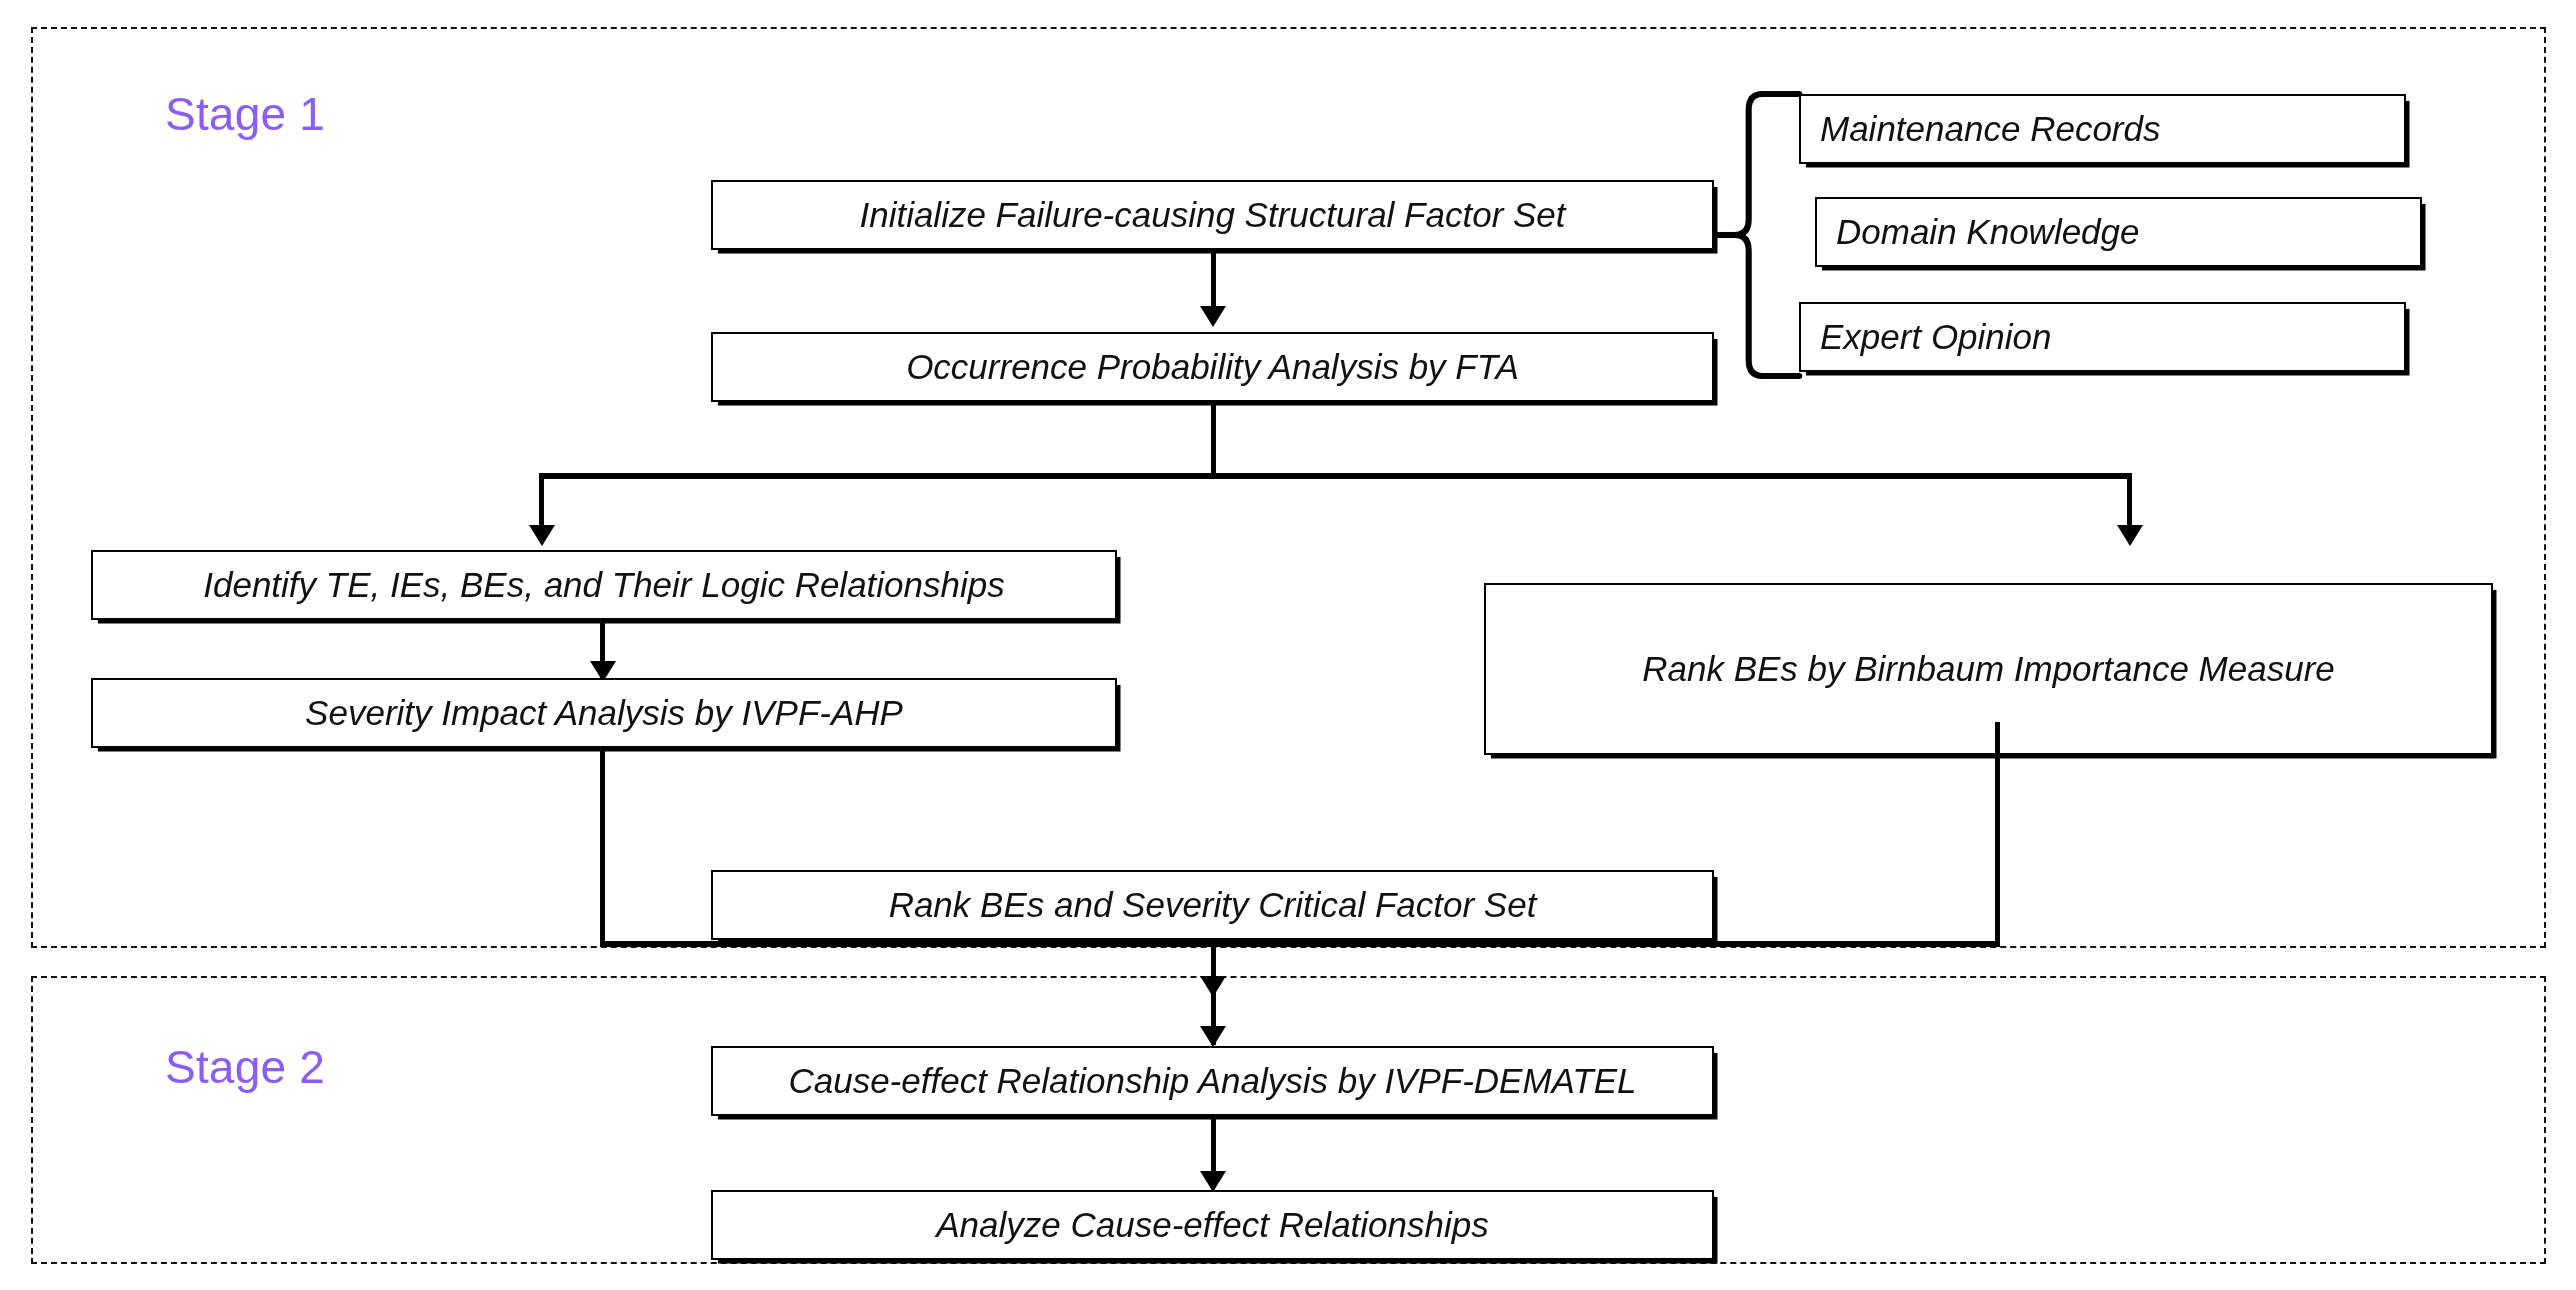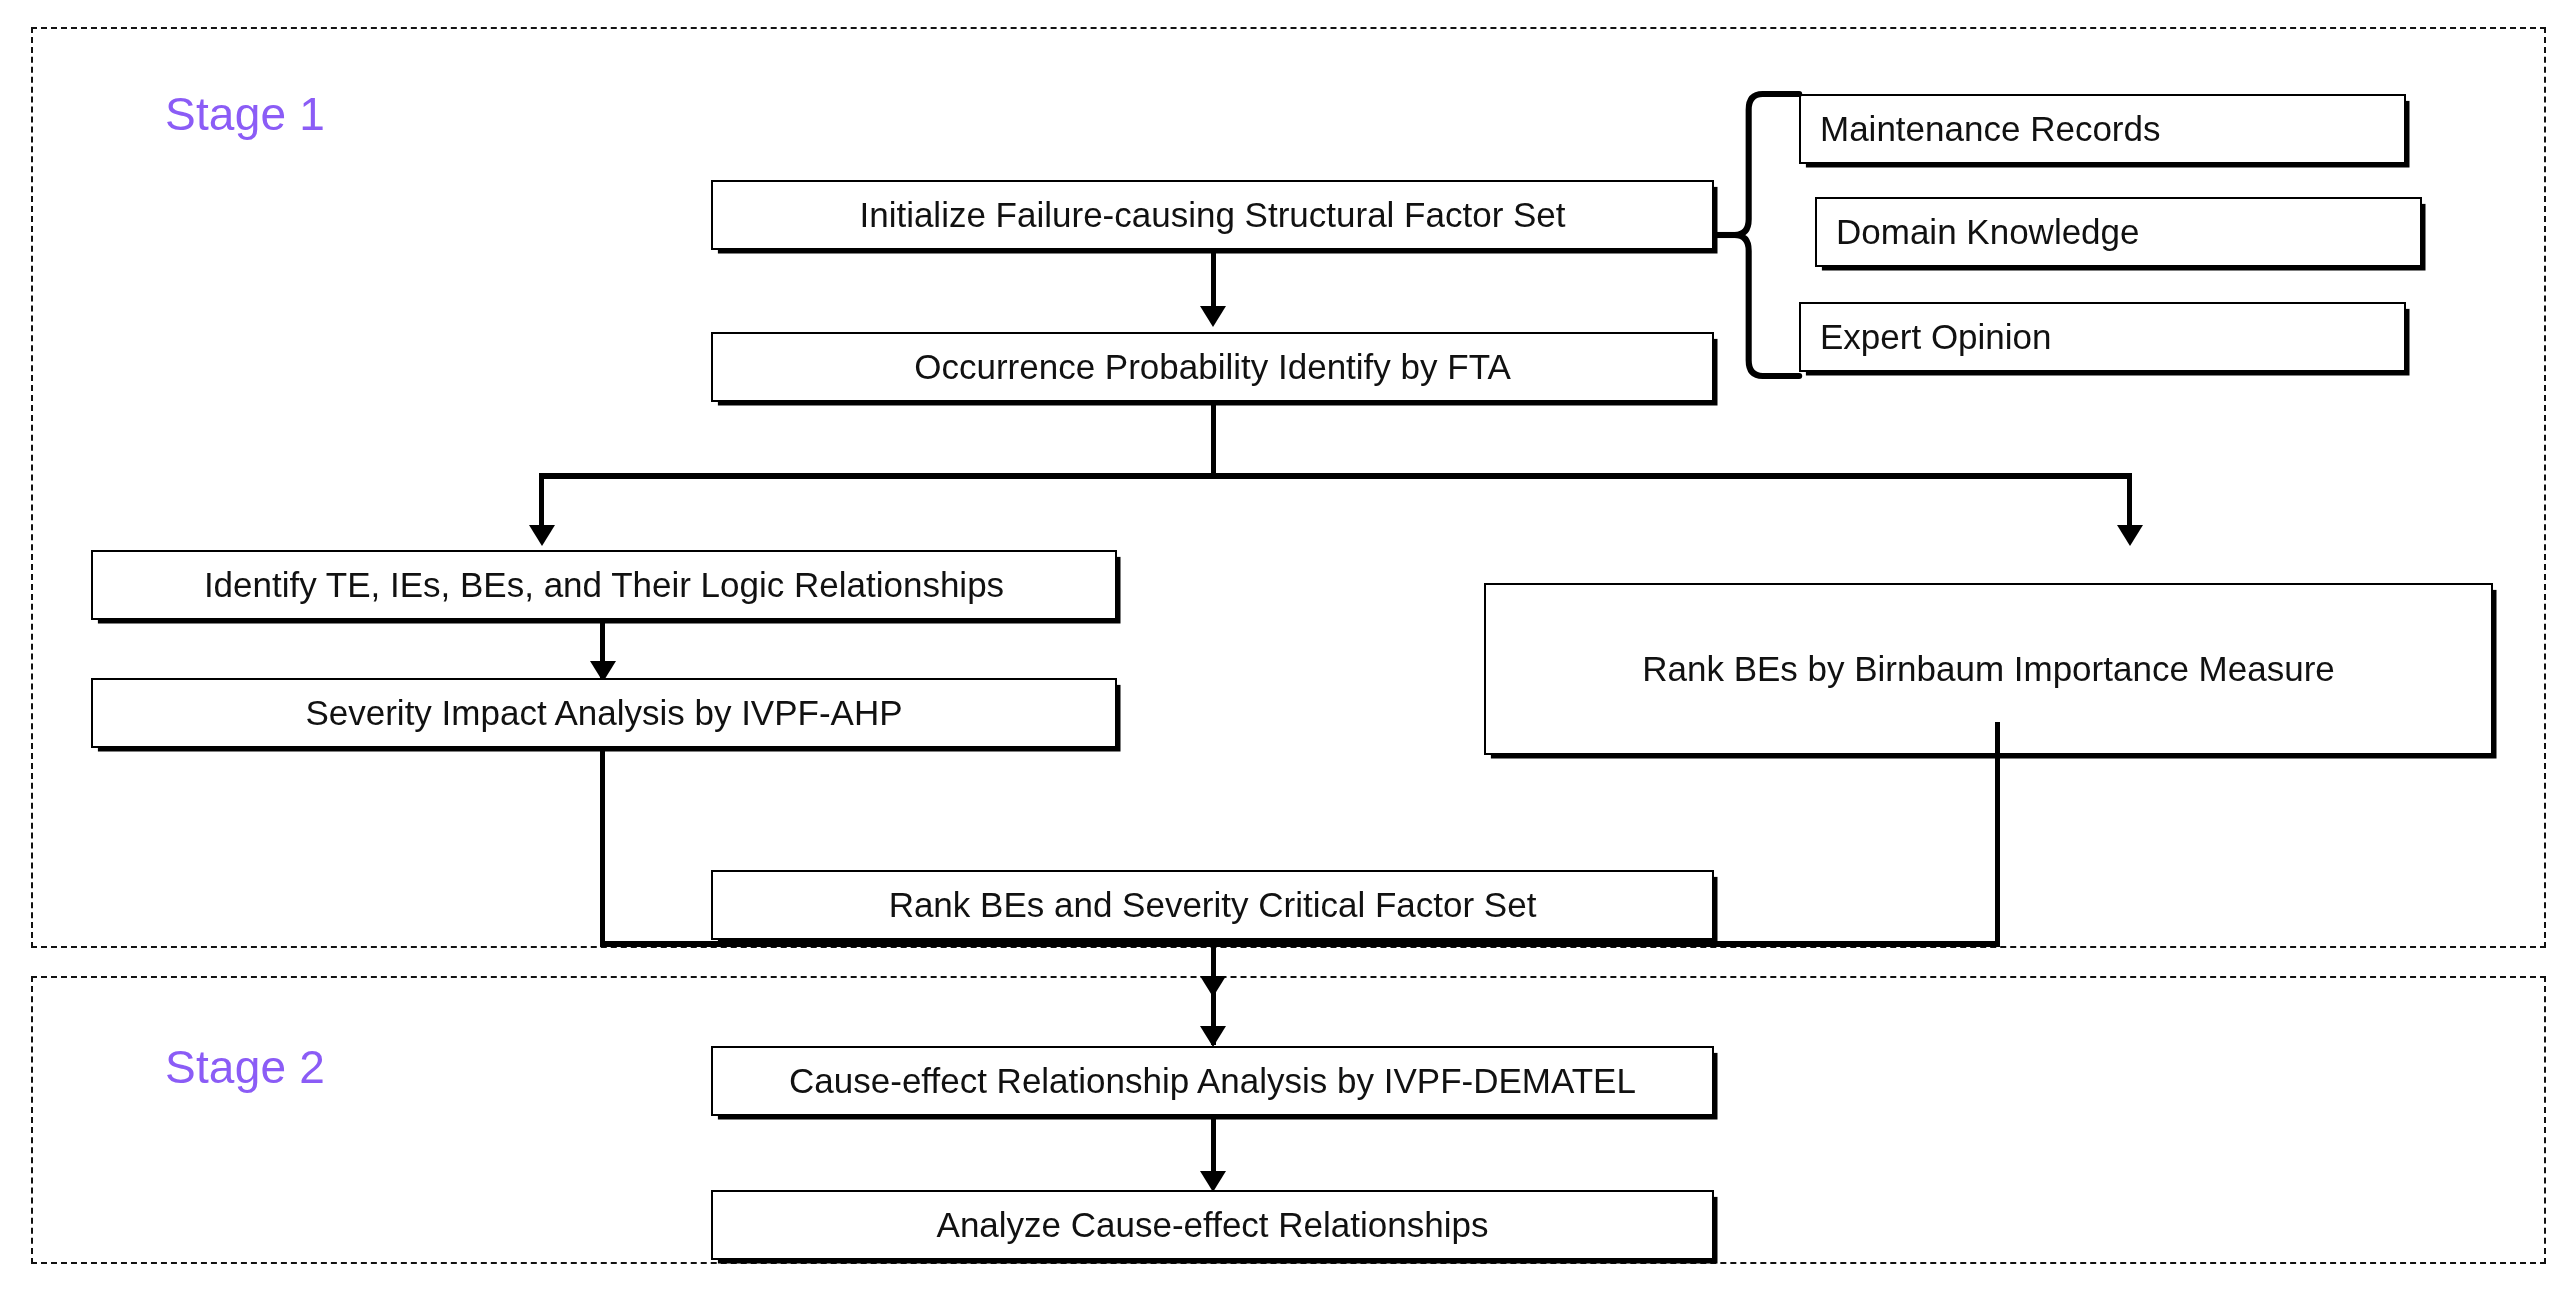--- a/index.html
+++ b/index.html
@@ -11,21 +11,21 @@
   
   .stage-box{position:absolute;border:2.6px dashed #111;box-sizing:border-box;background:transparent;}
   .stage-label{position:absolute;font-size:46px;color:#8b5cf6;white-space:nowrap;letter-spacing:0.2px;}
 
   
   .node{position:absolute;box-sizing:border-box;background:#fff;
         border:2.6px solid #000;
         display:flex;align-items:center;justify-content:center;
         font-size:35px;color:#111;text-align:center;line-height:1.15;
         box-shadow:5.2px 5.2px 0 -1.7px #000;}
-  .node .txt{padding:0 12px;white-space:nowrap;}
+  .node .txt{padding:0 12px;white-space:nowrap;font-style:italic;}
 
   
   .node.left{justify-content:flex-start;}
   .node.left .txt{padding-left:19px;}
 
   
   .vline{position:absolute;background:#000;width:5.2px;}
   .hline{position:absolute;background:#000;height:5.2px;}
 
   
@@ -69,21 +69,21 @@
   </div>
 
   <div class="node" style="left:711px;top:180px;width:1003px;height:70px;">
     <span class="txt">Initialize Failure-causing Structural Factor Set</span>
   </div>
 
   <div class="vline" style="left:1211px;top:250px;width:5.2px;height:68px;"></div>
   <div class="arrow-down" style="left:1200px;top:306px;"></div>
 
   <div class="node" style="left:711px;top:332px;width:1003px;height:70px;">
-    <span class="txt">Occurrence Probability Identify by FTA</span>
+    <span class="txt">Occurrence Probability Analysis by FTA</span>
   </div>
 
   <div class="vline" style="left:1211px;top:402px;width:5.2px;height:77px;"></div>
   <div class="hline" style="left:539px;top:473px;width:1593px;height:6px;"></div>
 
   <div class="vline" style="left:539px;top:473px;width:5.2px;height:61px;"></div>
   <div class="arrow-down" style="left:529px;top:525px;"></div>
 
   <div class="vline" style="left:2127px;top:473px;width:5.2px;height:61px;"></div>
   <div class="arrow-down" style="left:2117px;top:525px;"></div>

